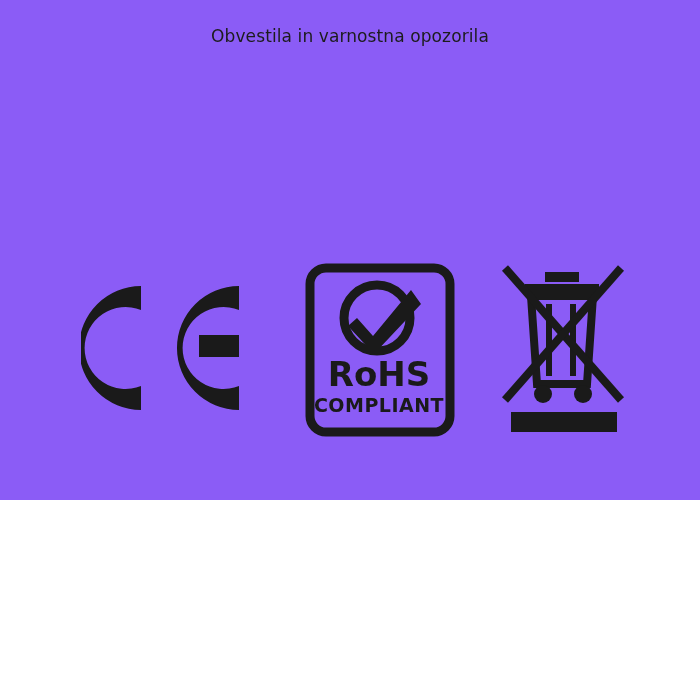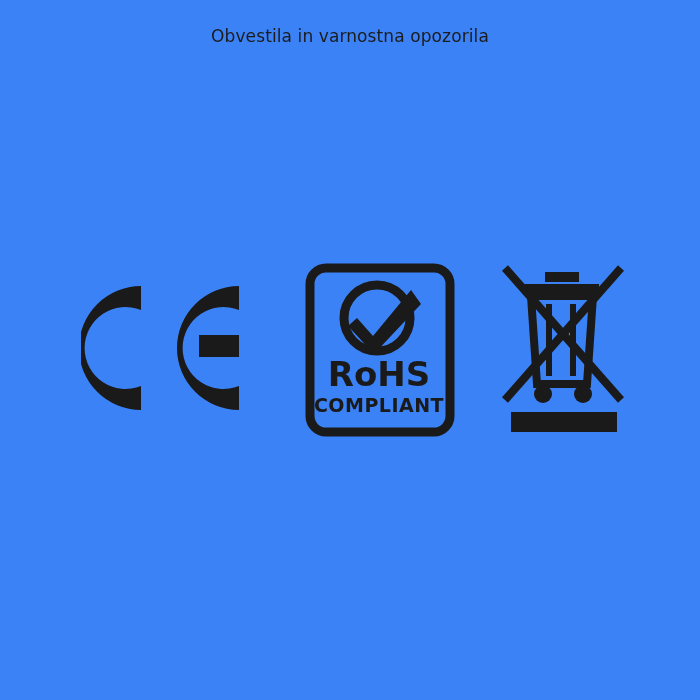--- a/index.html
+++ b/index.html
@@ -6,22 +6,22 @@
     margin: 0;
     padding: 0;
     width: 700px;
     height: 700px;
     background: #ffffff;
     font-family: "DejaVu Sans", sans-serif;
   }
   .page {
     position: relative;
     width: 700px;
-    height: 700px;
-    background: #3b82f6;
+    height: 500px;
+    background: #8b5cf6;
     overflow: hidden;
   }
   .page-title {
     position: absolute;
     top: 26px;
     left: 0;
     width: 700px;
     text-align: center;
     font-size: 17px;
     color: #1c1c1c;

